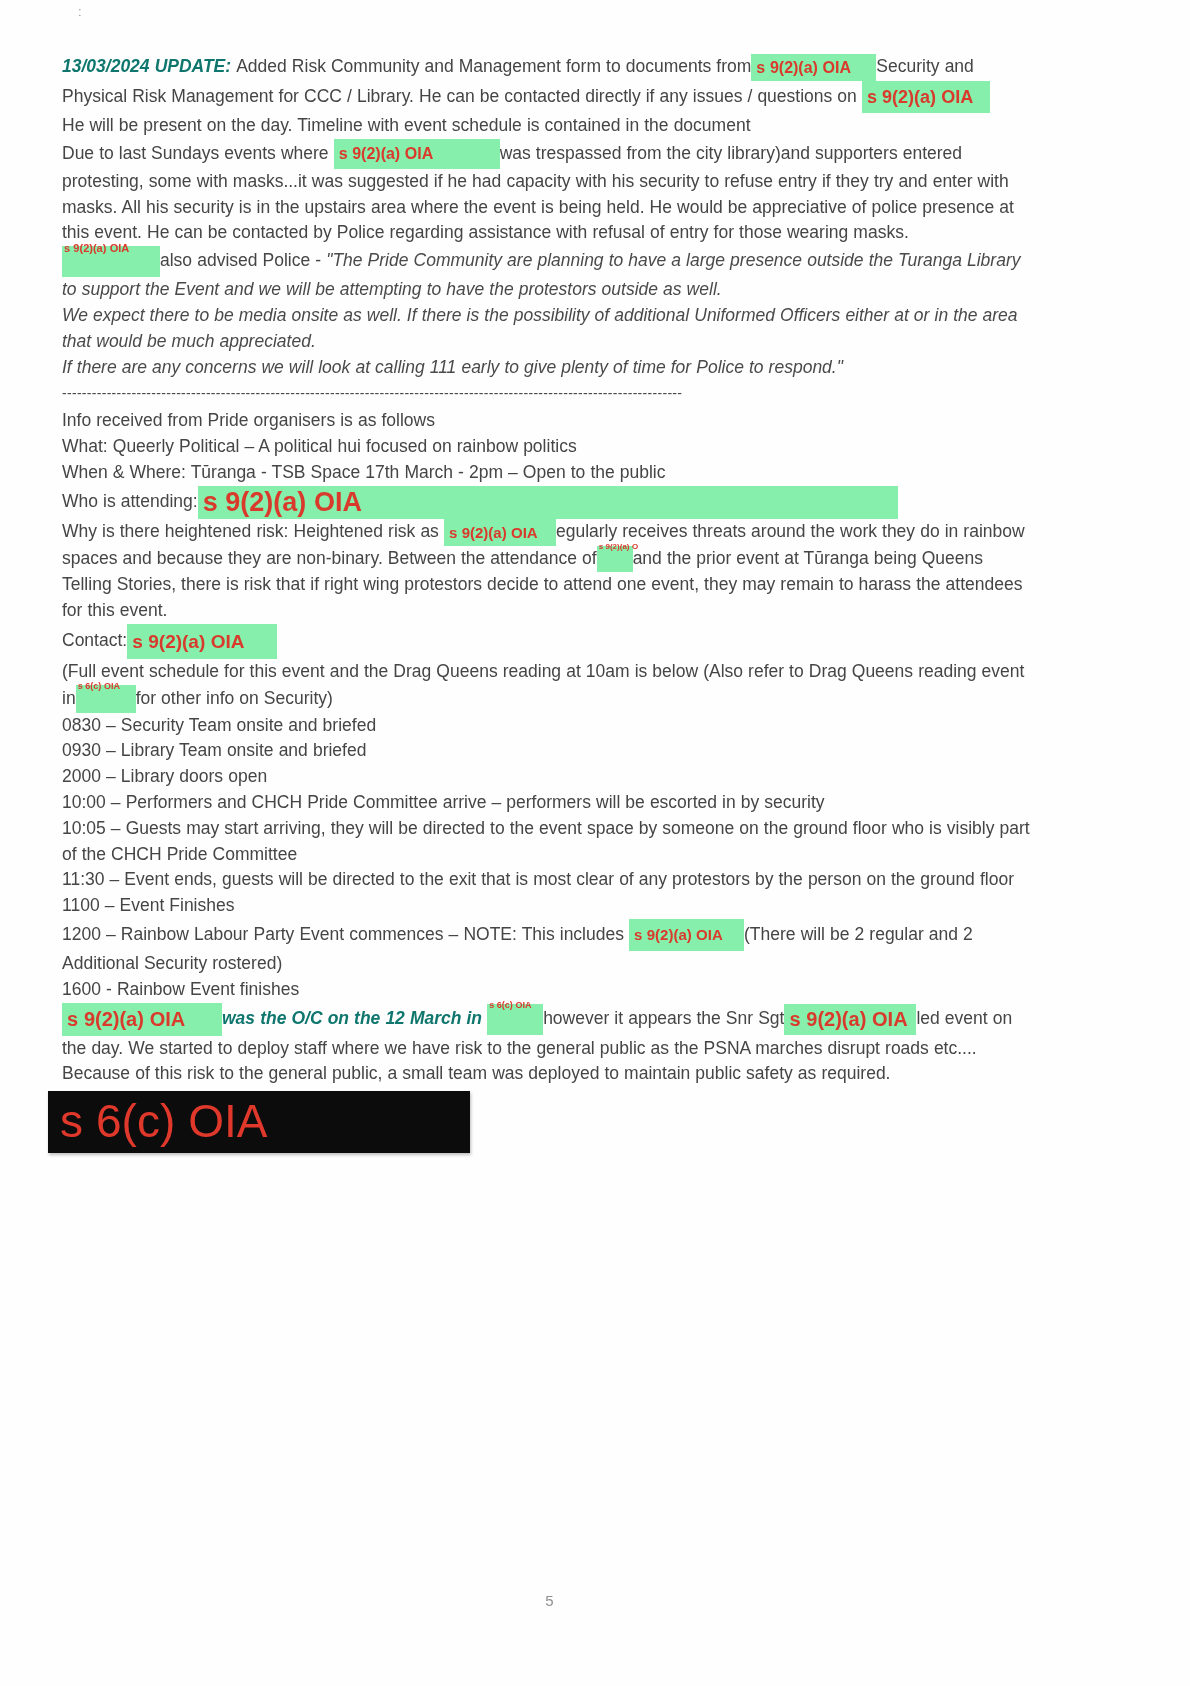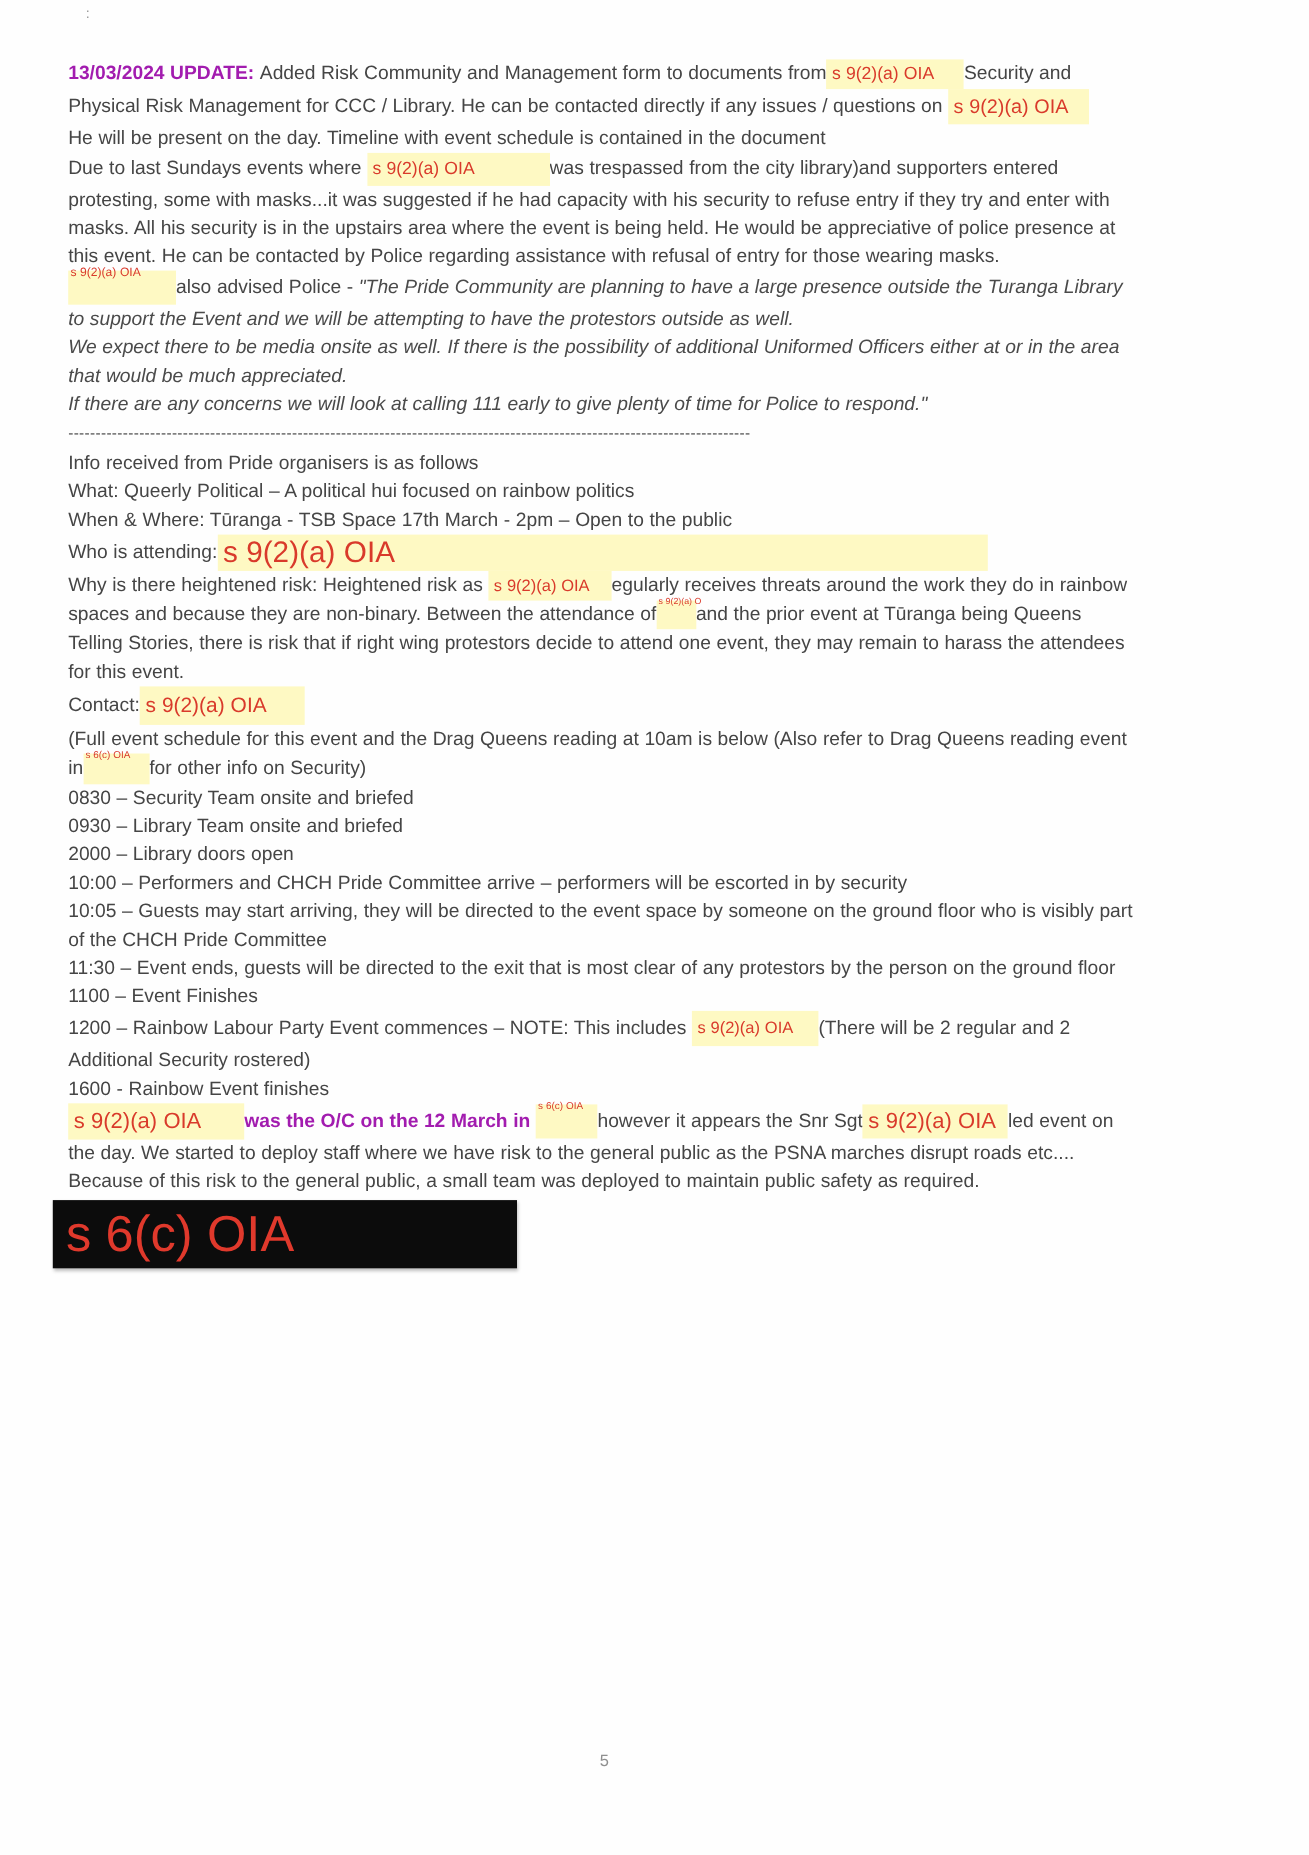--- a/index.html
+++ b/index.html
@@ -15,33 +15,34 @@
     position:absolute; left:78px; top:4px;
     color:#9a9a9a; font-size:13px; letter-spacing:1px;
   }
   .content{
     position:absolute; left:62px; top:54px; width:975px;
     font-size:17.5px; line-height:25.8px;
     word-spacing:0.2px;
   }
   .para{ margin:0; }
   .seg{ }
-  .b{ font-weight:bold; color:#a21caf; }
+  .b{ font-weight:bold; color:#0f766e;font-style:italic; }
   .i{ font-style:italic; color:#4a4a4a; }
   .redact{
     display:inline-flex; align-items:center;
     position:relative;
-    background:#fef9c3;
+    background:#86efac;
     color:#d93a2b;
     vertical-align:middle;
     box-sizing:border-box;
     padding:0 12px 0 5px;
     overflow:visible;
     white-space:nowrap;
     line-height:1;
+    font-weight:bold;
   }
   .redact .rl{ display:block; }
   .redact.top{ align-items:flex-start; }
   .redact.top .rl{
     position:absolute; top:-3px; left:2px;
     white-space:nowrap;
   }
   .separator{
     color:#4a4a4a;
     font-size:14px;

